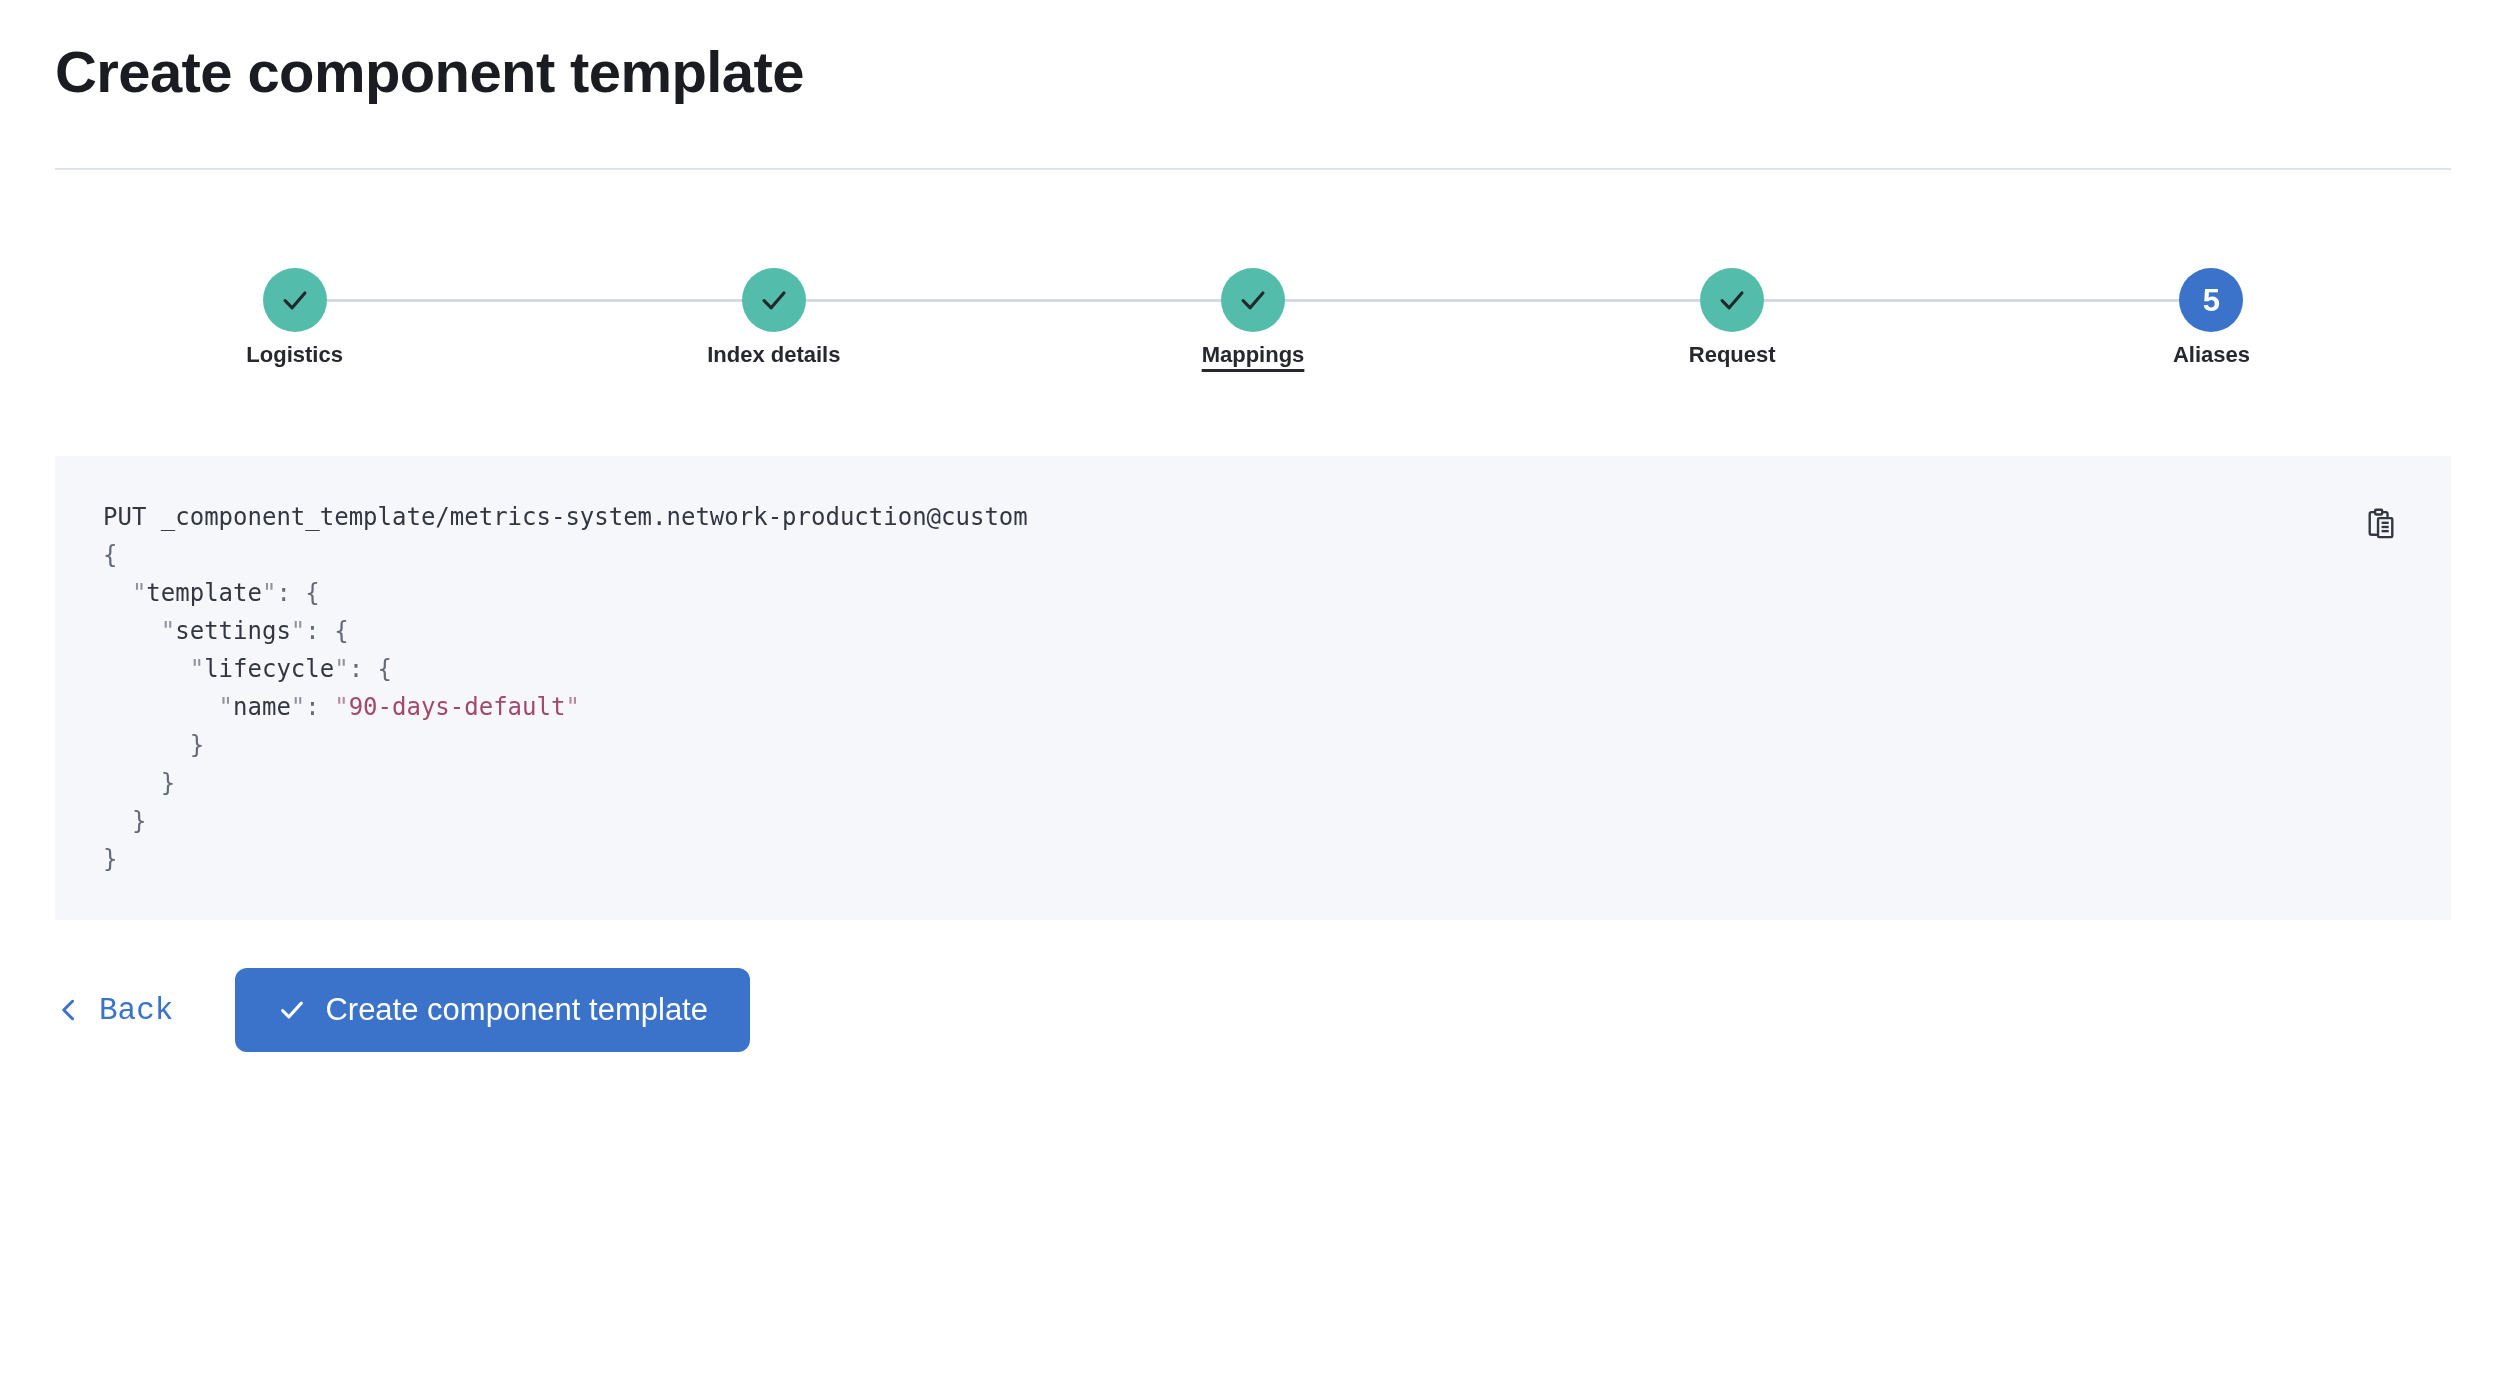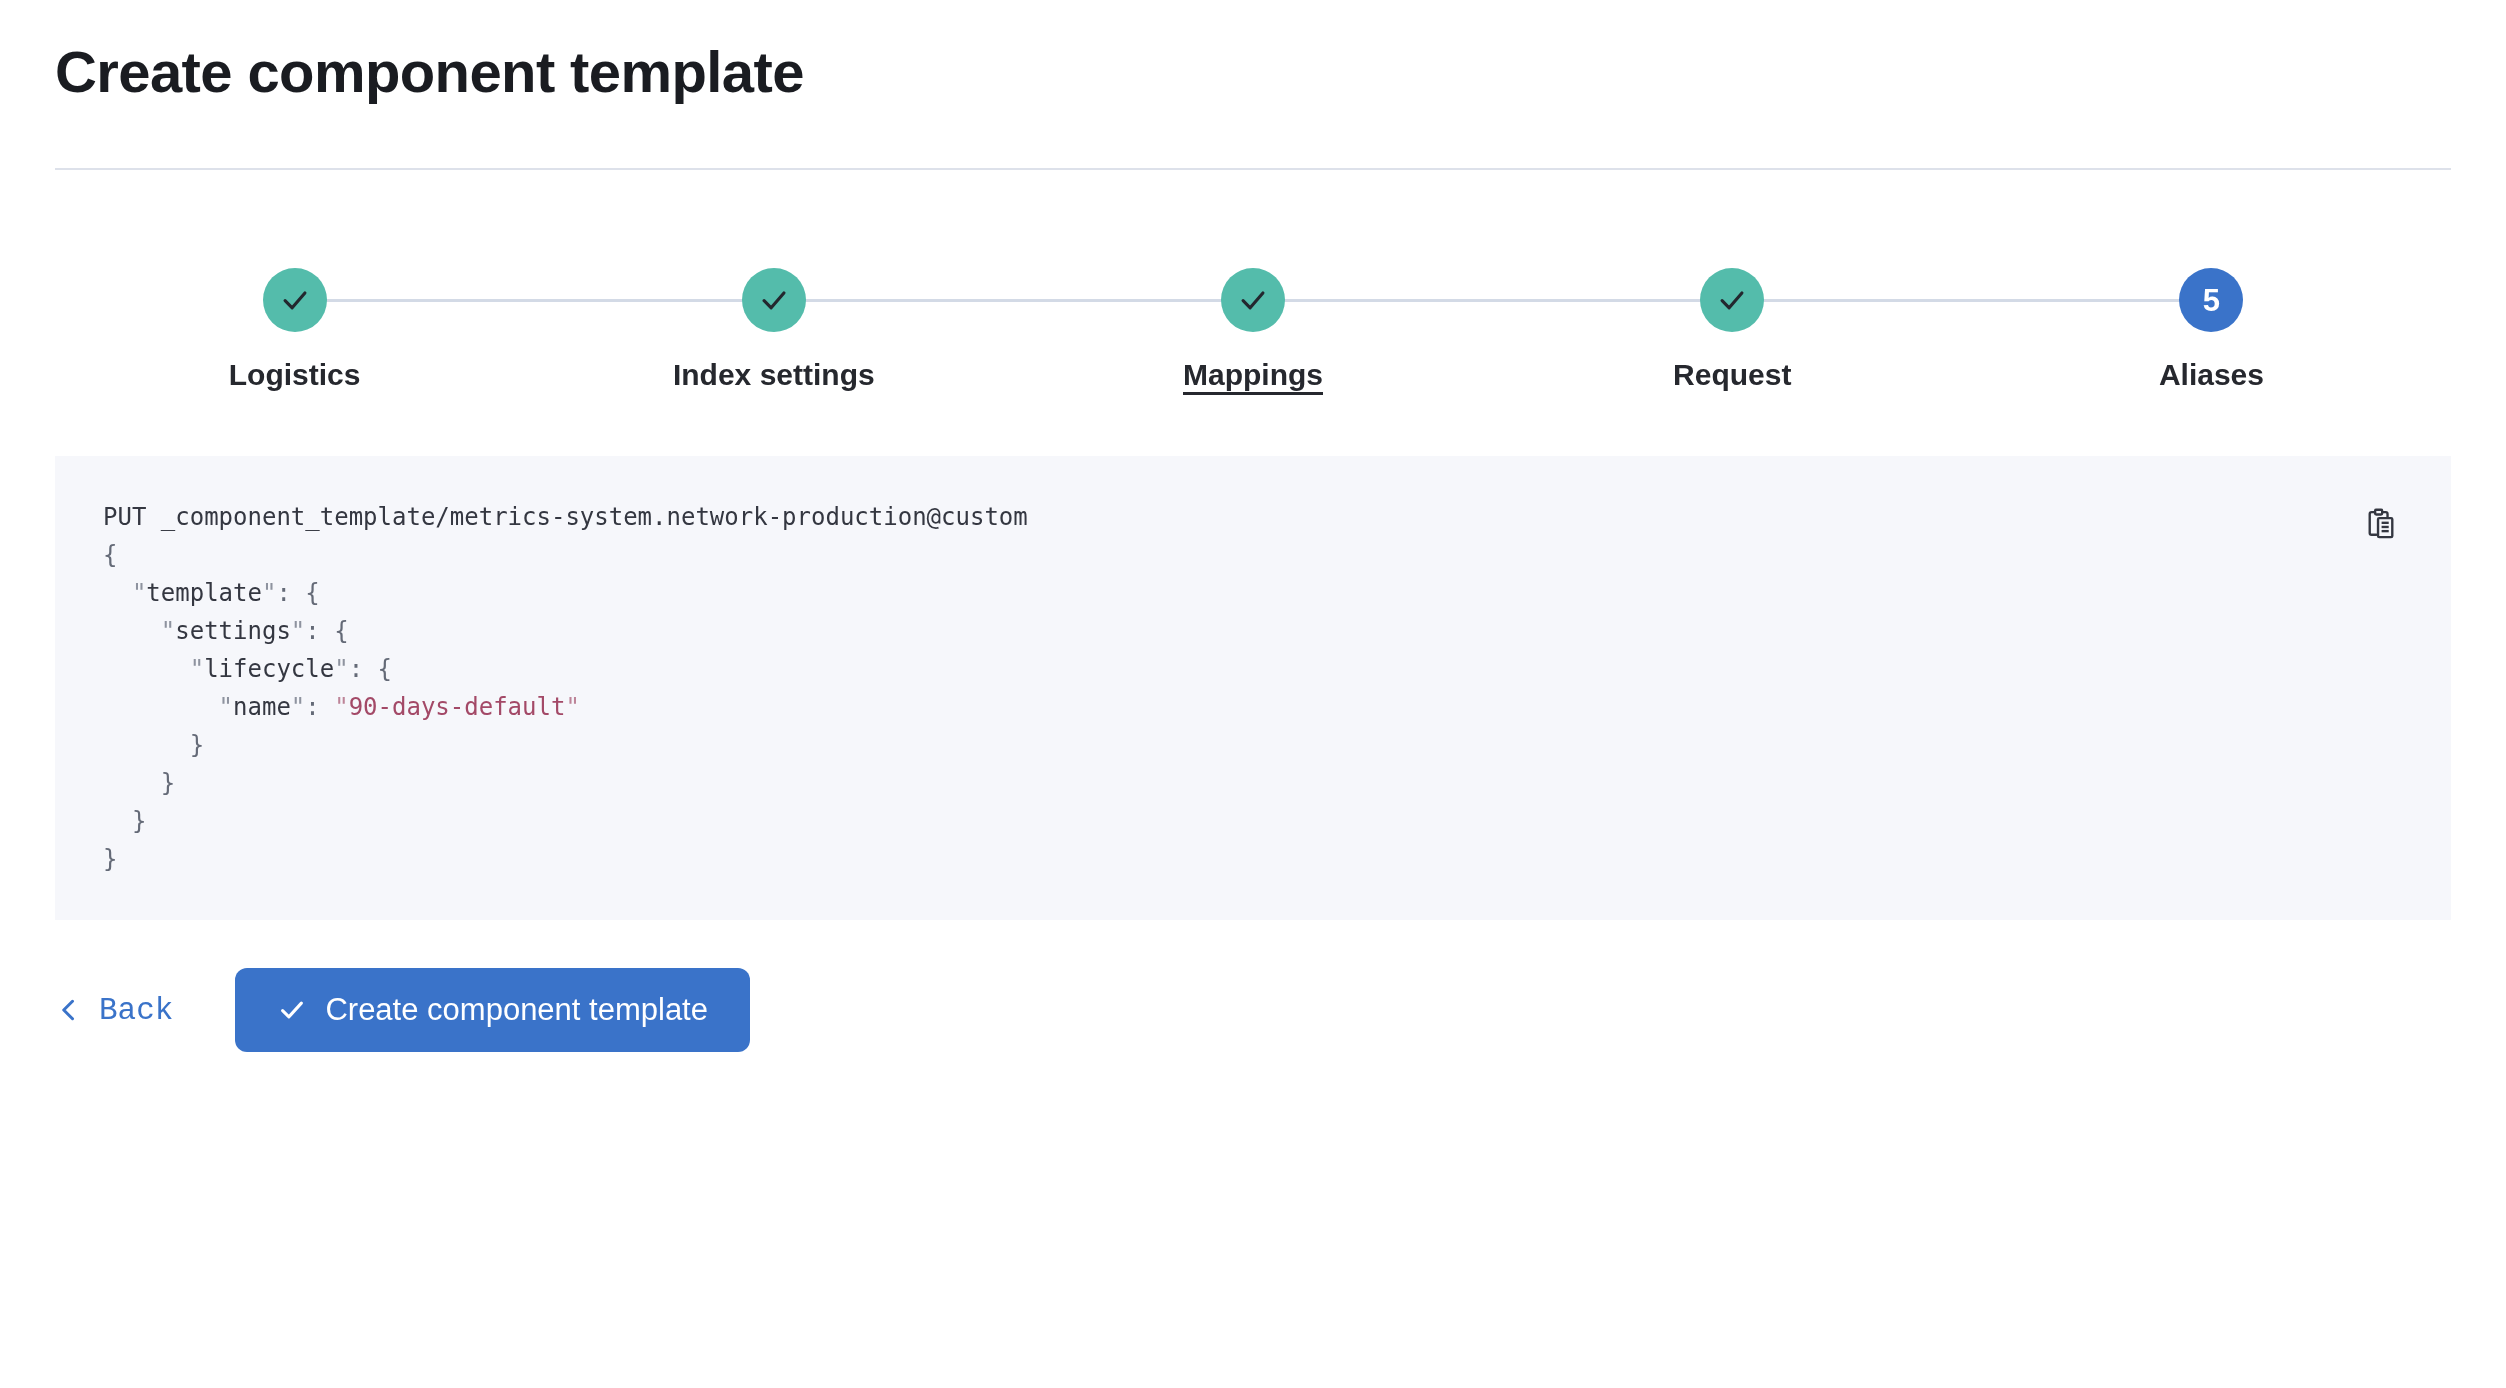--- a/index.html
+++ b/index.html
@@ -46,21 +46,21 @@
     font-family:inherit;
   }
   .step-circle{
     width:64px;height:64px;border-radius:50%;display:flex;align-items:center;
     justify-content:center;flex:0 0 auto;
   }
   .step-circle.complete{background:var(--success);}
   .step-circle.current{background:var(--accent);}
   .step-number{color:#ffffff;font-size:31px;font-weight:600;line-height:1;}
   .step-label{
-    margin-top:24px;font-size:30px;line-height:38px;font-weight:700;
+    margin-top:4px;font-size:22px;line-height:38px;font-weight:700;
     color:#26282e;
   }
   .step-label.underlined{
     text-decoration:underline;text-decoration-thickness:3px;text-underline-offset:7px;
   }
 
   
   h2.review-heading{
     margin:100px 0 0;font-size:48px;line-height:62px;font-weight:700;
     letter-spacing:-0.4px;color:var(--heading);
@@ -143,21 +143,21 @@
           </svg>
         </div>
         <span class="step-label">Logistics</span>
       </button>
       <button class="step">
         <div class="step-circle complete">
           <svg width="34" height="34" viewBox="0 0 24 24" fill="none">
             <polyline points="5,12.5 10,17.5 19,7" stroke="#23272e" stroke-width="2.2" stroke-linecap="round" stroke-linejoin="round"></polyline>
           </svg>
         </div>
-        <span class="step-label">Index settings</span>
+        <span class="step-label">Index details</span>
       </button>
       <button class="step">
         <div class="step-circle complete">
           <svg width="34" height="34" viewBox="0 0 24 24" fill="none">
             <polyline points="5,12.5 10,17.5 19,7" stroke="#23272e" stroke-width="2.2" stroke-linecap="round" stroke-linejoin="round"></polyline>
           </svg>
         </div>
         <span class="step-label underlined">Mappings</span>
       </button>
       <button class="step">

